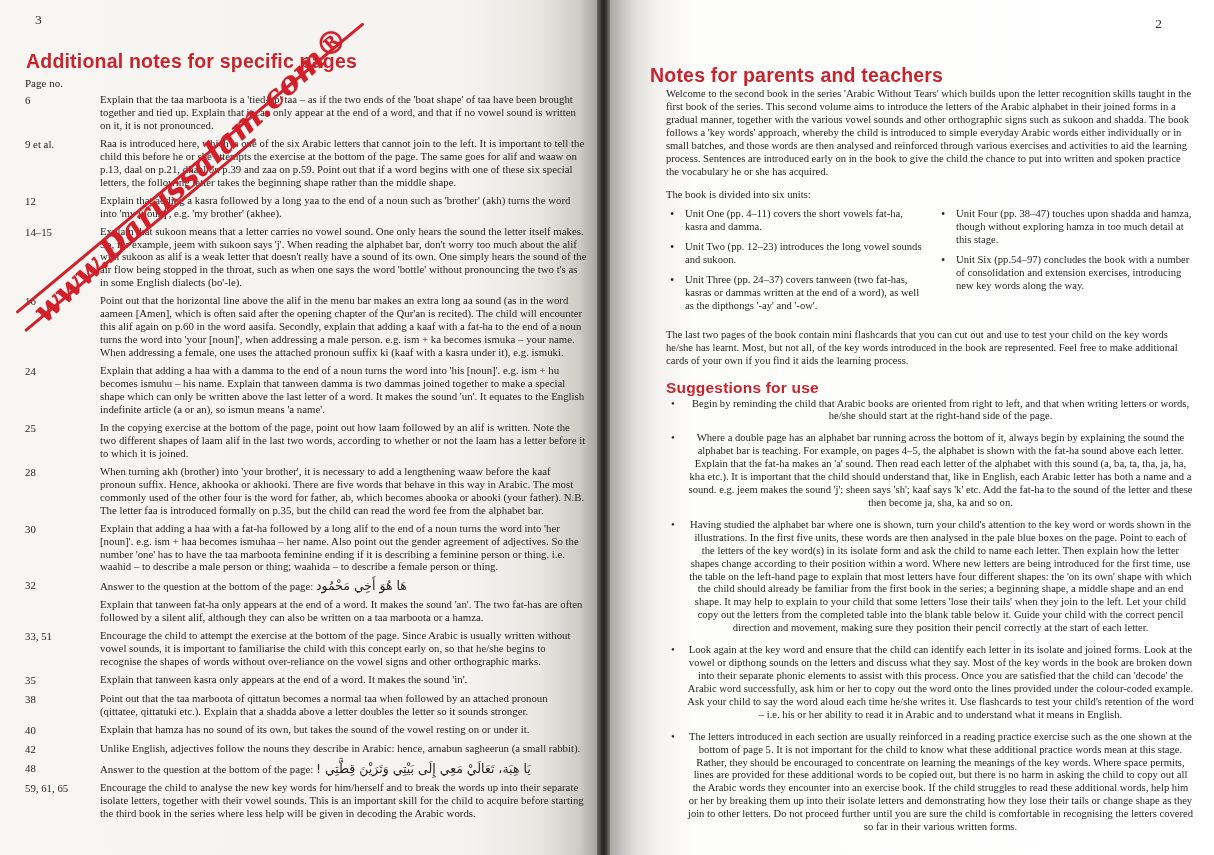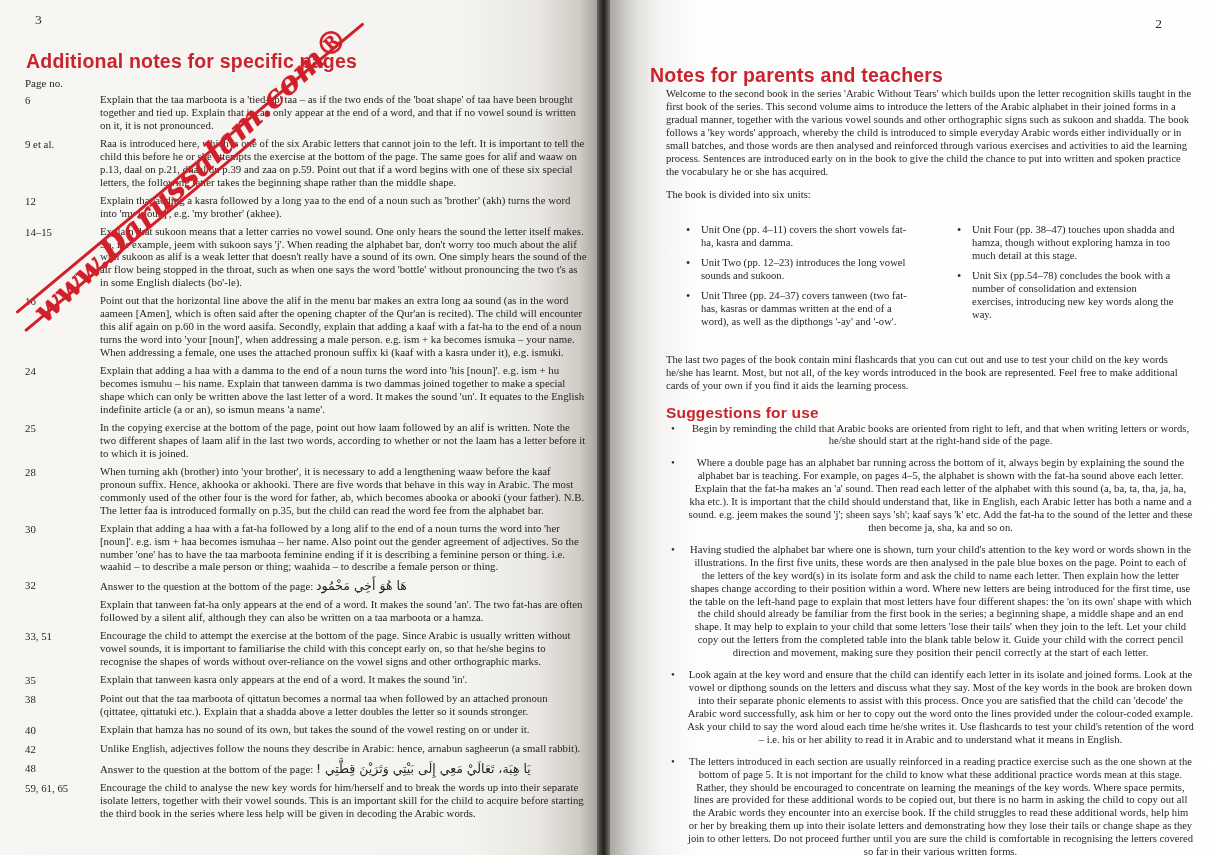--- a/index.html
+++ b/index.html
@@ -53,21 +53,21 @@
     text-shadow:0 0 1px rgba(210,32,43,.6);
   }
   .wline { position:absolute; height:3px; background:#d2202b; border-radius:2px; }
   .w1 { left:-14px; top:12px; width:452px; transform:rotate(3.2deg); }
   .w2 { left:-20px; top:27px; width:300px; transform:rotate(3.2deg); }
   .rp-title { position:absolute; left:40px; top:64px; font-size:19.5px; }
   .rp-body { position:absolute; left:56px; top:88px; width:528px; font-size:10.6px; line-height:1.22; }
   .rp-body p { margin:0 0 11px 0; }
   .units-wrap { display:flex; gap:14px; margin:0 0 9px 0; }
   .units-col { flex:1; }
-  ul.units { list-style:none; margin:16px; padding:0; }
+  ul.units { list-style:none; margin:0; padding:0; }
   ul.units li { position:relative; padding-left:19px; margin-bottom:7px; }
   ul.units li::before { content:"•"; position:absolute; left:4px; top:-1px; font-size:12px; }
   .sug-title { font-size:15.5px; margin:14px 0 12px 0; }
   ul.suggestions { list-style:none; margin:0; padding:0;text-align:center; }
   ul.suggestions li { position:relative; padding-left:21px; margin-bottom:9px; }
   ul.suggestions li::before { content:"•"; position:absolute; left:5px; top:-1px; font-size:11px; }
 </style>
 </head>
 <body>
 
@@ -221,21 +221,21 @@
         <div class="units-col">
             <ul class="units" id="units-col1">
               <li>Unit One (pp. 4–11) covers the short vowels fat-ha, kasra and damma.</li>
               <li>Unit Two (pp. 12–23) introduces the long vowel sounds and sukoon.</li>
               <li>Unit Three (pp. 24–37) covers tanween (two fat-has, kasras or dammas written at the end of a word), as well as the dipthongs '-ay' and '-ow'.</li>
             </ul>
           </div>
         <div class="units-col">
             <ul class="units" id="units-col2">
               <li>Unit Four (pp. 38–47) touches upon shadda and hamza, though without exploring hamza in too much detail at this stage.</li>
-              <li>Unit Six (pp.54–78) concludes the book with a number of consolidation and extension exercises, introducing new key words along the way.</li>
+              <li>Unit Six (pp.54–97) concludes the book with a number of consolidation and extension exercises, introducing new key words along the way.</li>
             </ul>
           </div>
       </div>
       <p>The last two pages of the book contain mini flashcards that you can cut out and use to test your child on the key words he/she has learnt. Most, but not all, of the key words introduced in the book are represented. Feel free to make additional cards of your own if you find it aids the learning process.</p>
       <h1 class="red-title sug-title">Suggestions for use</h1>
       <ul class="suggestions" id="suggestions-list">
           <li>Begin by reminding the child that Arabic books are oriented from right to left, and that when writing letters or words, he/she should start at the right-hand side of the page.</li>
           <li>Where a double page has an alphabet bar running across the bottom of it, always begin by explaining the sound the alphabet bar is teaching. For example, on pages 4–5, the alphabet is shown with the fat-ha sound above each letter. Explain that the fat-ha makes an 'a' sound. Then read each letter of the alphabet with this sound (a, ba, ta, tha, ja, ha, kha etc.). It is important that the child should understand that, like in English, each Arabic letter has both a name and a sound. e.g. jeem makes the sound 'j'; sheen says 'sh'; kaaf says 'k' etc. Add the fat-ha to the sound of the letter and these then become ja, sha, ka and so on.</li>
           <li>Having studied the alphabet bar where one is shown, turn your child's attention to the key word or words shown in the illustrations. In the first five units, these words are then analysed in the pale blue boxes on the page. Point to each of the letters of the key word(s) in its isolate form and ask the child to name each letter. Then explain how the letter shapes change according to their position within a word. Where new letters are being introduced for the first time, use the table on the left-hand page to explain that most letters have four different shapes: the 'on its own' shape with which the child should already be familiar from the first book in the series; a beginning shape, a middle shape and an end shape. It may help to explain to your child that some letters 'lose their tails' when they join to the left. Let your child copy out the letters from the completed table into the blank table below it. Guide your child with the correct pencil direction and movement, making sure they position their pencil correctly at the start of each letter.</li>
           <li>Look again at the key word and ensure that the child can identify each letter in its isolate and joined forms. Look at the vowel or dipthong sounds on the letters and discuss what they say. Most of the key words in the book are broken down into their separate phonic elements to assist with this process. Once you are satisfied that the child can 'decode' the Arabic word successfully, ask him or her to copy out the word onto the lines provided under the colour-coded example. Ask your child to say the word aloud each time he/she writes it. Use flashcards to test your child's retention of the word – i.e. his or her ability to read it in Arabic and to understand what it means in English.</li>

